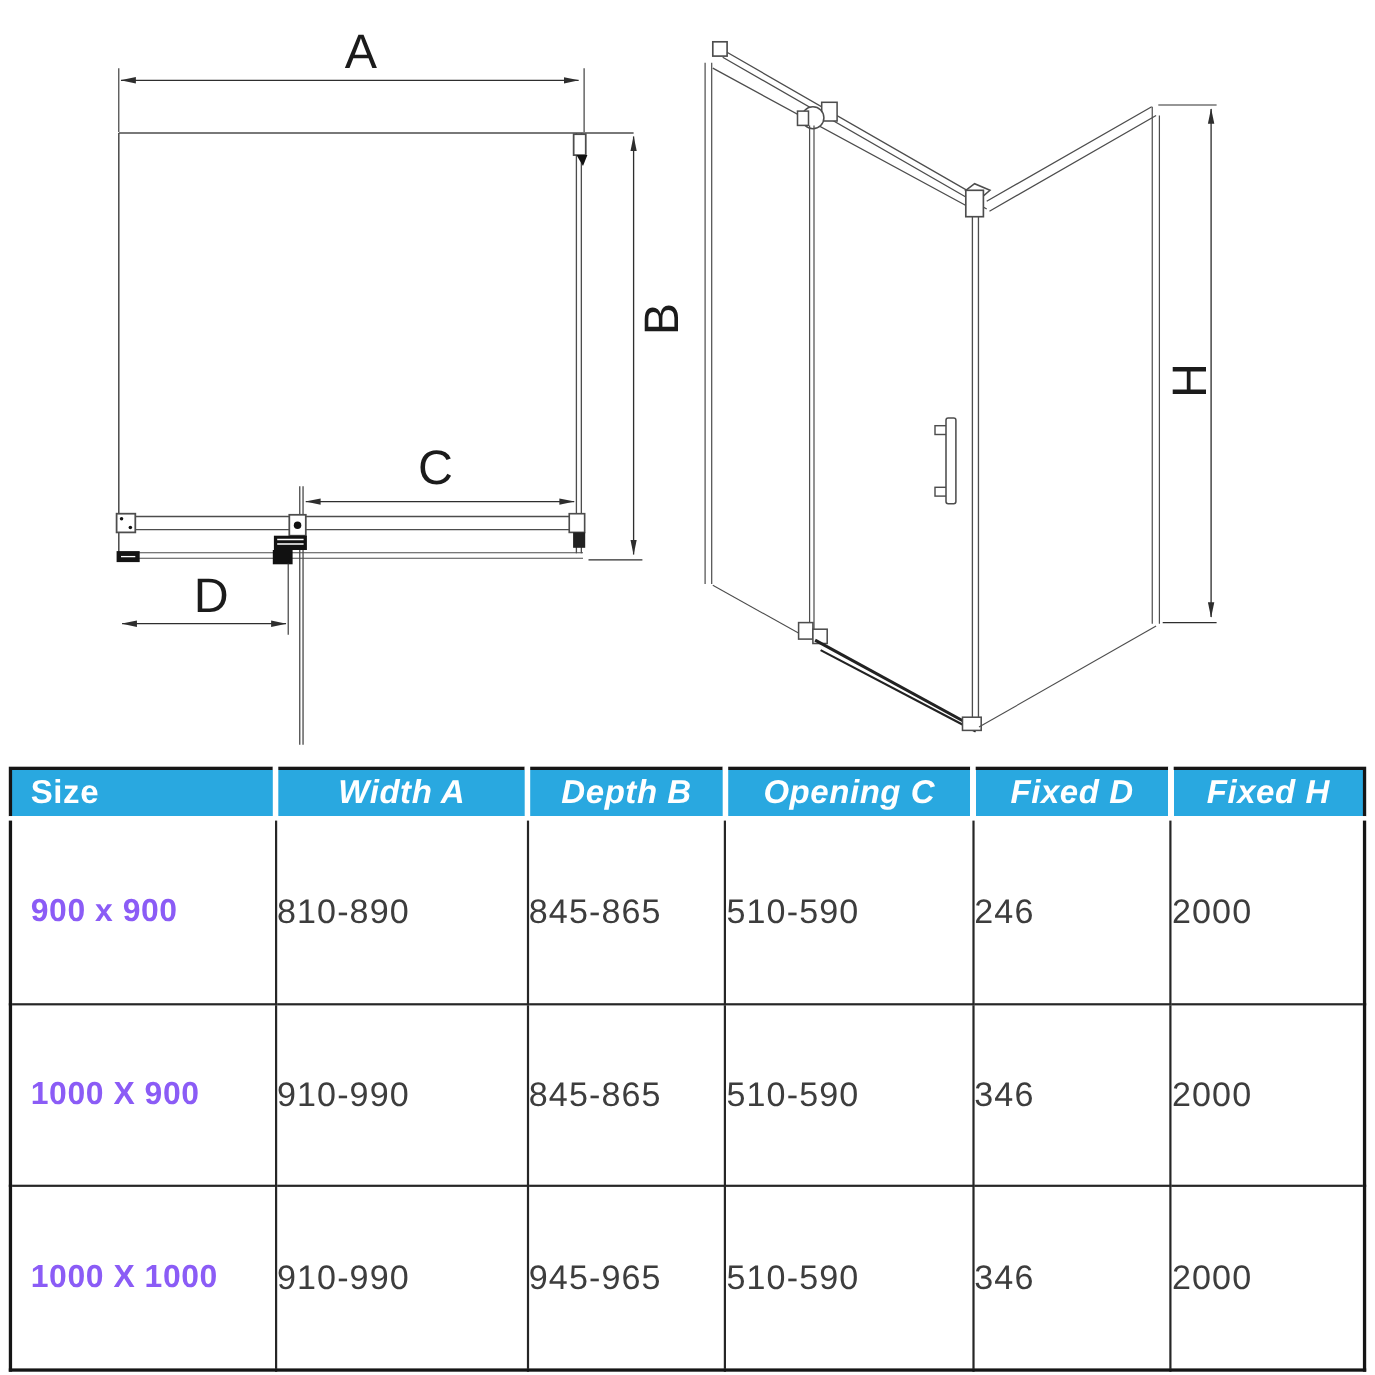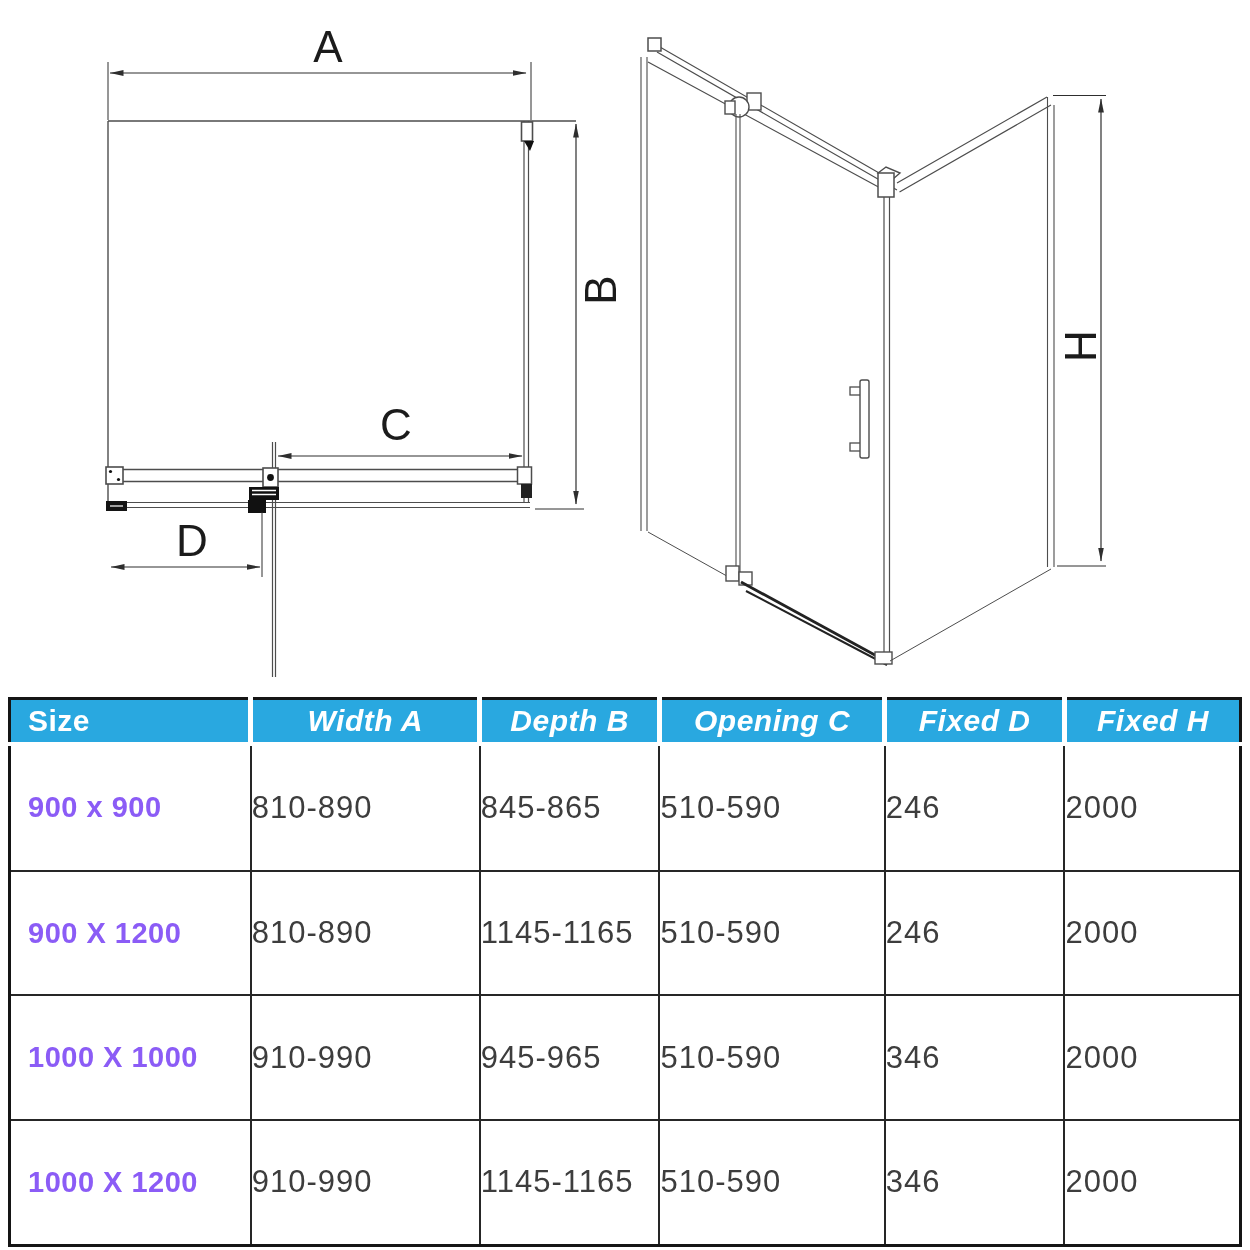--- a/index.html
+++ b/index.html
@@ -188,39 +188,31 @@
       <tbody>
         <tr>
           <td class="c0">900 x 900</td>
           <td>810-890</td>
           <td>845-865</td>
           <td>510-590</td>
           <td>246</td>
           <td>2000</td>
         </tr>
         <tr>
-          <td class="c0">900 X 1200</td>
-          <td>810-890</td>
-          <td>1145-1165</td>
+          <td class="c0">1000 X 900</td>
+          <td>910-990</td>
+          <td>845-865</td>
           <td>510-590</td>
-          <td>246</td>
+          <td>346</td>
           <td>2000</td>
         </tr>
         <tr>
           <td class="c0">1000 X 1000</td>
           <td>910-990</td>
           <td>945-965</td>
           <td>510-590</td>
           <td>346</td>
           <td>2000</td>
         </tr>
-        <tr>
-          <td class="c0">1000 X 1200</td>
-          <td>910-990</td>
-          <td>1145-1165</td>
-          <td>510-590</td>
-          <td>346</td>
-          <td>2000</td>
-        </tr>
       </tbody>
     </table>
   </div>
 </div>
 
 </body></html>

